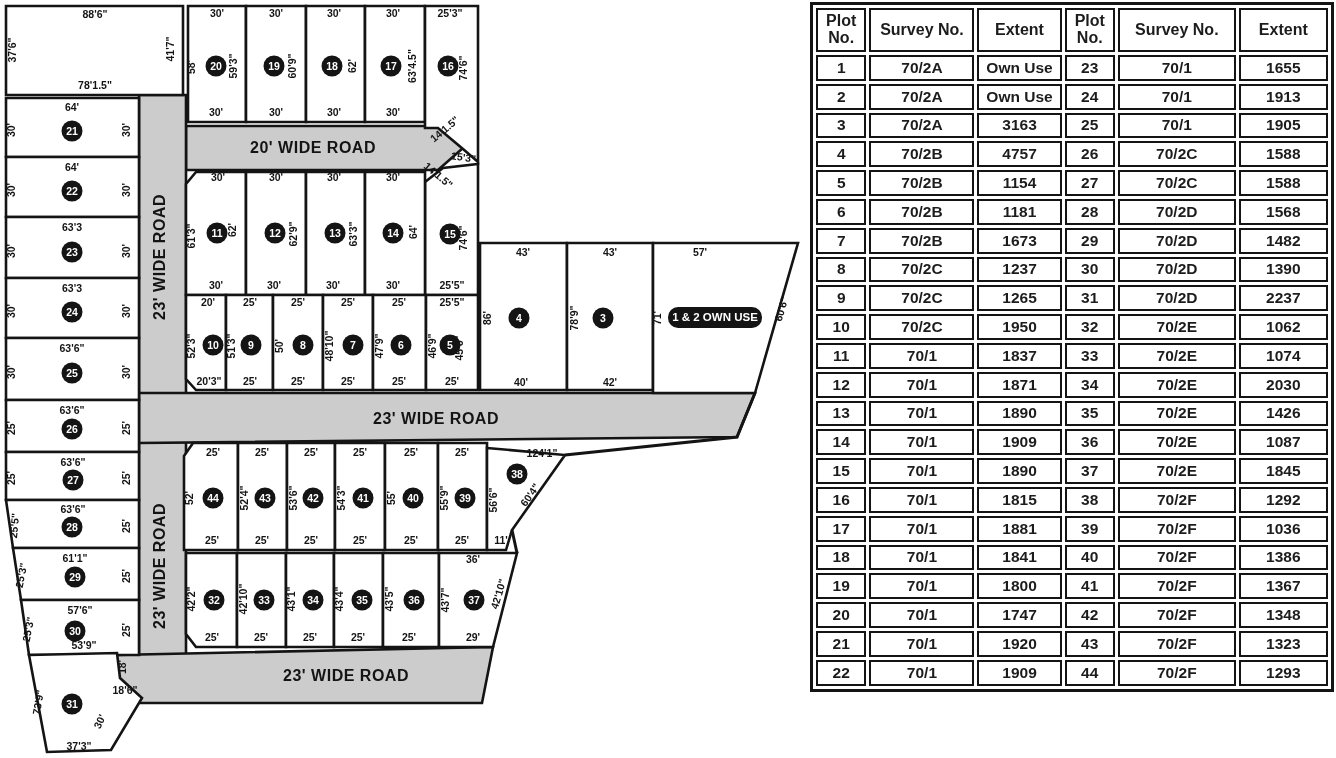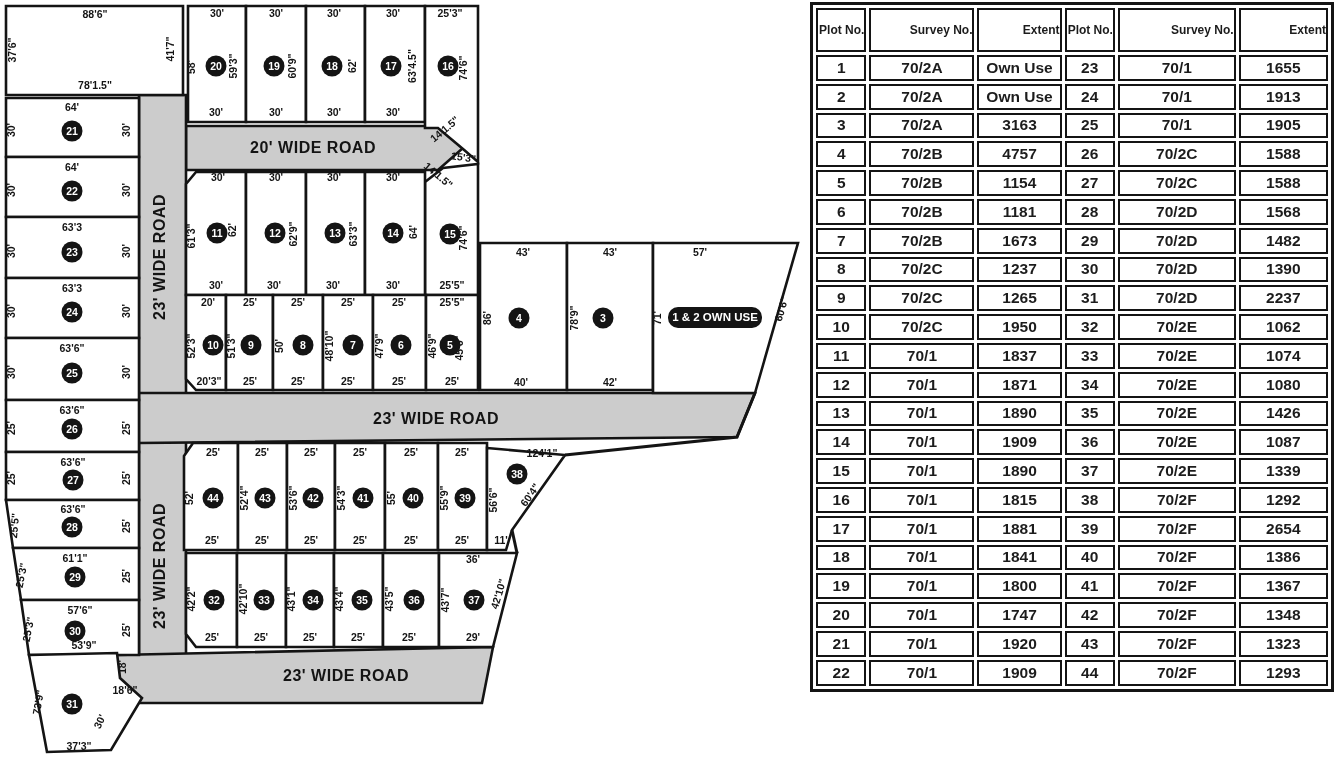--- a/index.html
+++ b/index.html
@@ -12,21 +12,21 @@
   .dim{font:bold 10.5px "Liberation Sans",sans-serif;fill:#141414;text-anchor:middle;}
   .roadlabel{font:bold 16px "Liberation Sans",sans-serif;fill:#141414;text-anchor:middle;letter-spacing:.5px;}
   .pnum{font:bold 10.5px "Liberation Sans",sans-serif;fill:#ffffff;text-anchor:middle;}
   .badgetext{font:bold 11.5px "Liberation Sans",sans-serif;fill:#ffffff;text-anchor:middle;}
   .circ{fill:#141414;}
   .badge{fill:#141414;}
   .tablewrap{position:absolute;left:810px;top:2px;width:524px;}
   table{border-collapse:separate;border-spacing:3px;border:3px solid #141414;width:100%;background:#fff;}
   th,td{border:2px solid #141414;text-align:center;font-weight:bold;color:#1c1c1c;
         font-family:"Liberation Sans",sans-serif;padding:0;}
-  th{font-size:12px;height:40px;line-height:1.05;text-align:right;}
+  th{font-size:16px;height:40px;line-height:1.05;}
   td{font-size:15.5px;height:21.8px;}
   table col.c1{width:48px}table col.c2{width:100px}table col.c3{width:80px}
   table col.c4{width:48px}table col.c5{width:112px}table col.c6{width:85px}
 </style>
 </head>
 <body>
 
 <div class="stage">
   <svg id="map" xmlns="http://www.w3.org/2000/svg" viewBox="0 0 810 758">
       <polygon points="186,126 438,126 463,148 438,170 186,170" class="road"></polygon>
@@ -416,21 +416,21 @@
             <td>33</td>
             <td>70/2E</td>
             <td>1074</td>
           </tr>
           <tr>
             <td>12</td>
             <td>70/1</td>
             <td>1871</td>
             <td>34</td>
             <td>70/2E</td>
-            <td>1080</td>
+            <td>2030</td>
           </tr>
           <tr>
             <td>13</td>
             <td>70/1</td>
             <td>1890</td>
             <td>35</td>
             <td>70/2E</td>
             <td>1426</td>
           </tr>
           <tr>
@@ -440,37 +440,37 @@
             <td>36</td>
             <td>70/2E</td>
             <td>1087</td>
           </tr>
           <tr>
             <td>15</td>
             <td>70/1</td>
             <td>1890</td>
             <td>37</td>
             <td>70/2E</td>
-            <td>1339</td>
+            <td>1845</td>
           </tr>
           <tr>
             <td>16</td>
             <td>70/1</td>
             <td>1815</td>
             <td>38</td>
             <td>70/2F</td>
             <td>1292</td>
           </tr>
           <tr>
             <td>17</td>
             <td>70/1</td>
             <td>1881</td>
             <td>39</td>
             <td>70/2F</td>
-            <td>2654</td>
+            <td>1036</td>
           </tr>
           <tr>
             <td>18</td>
             <td>70/1</td>
             <td>1841</td>
             <td>40</td>
             <td>70/2F</td>
             <td>1386</td>
           </tr>
           <tr>

